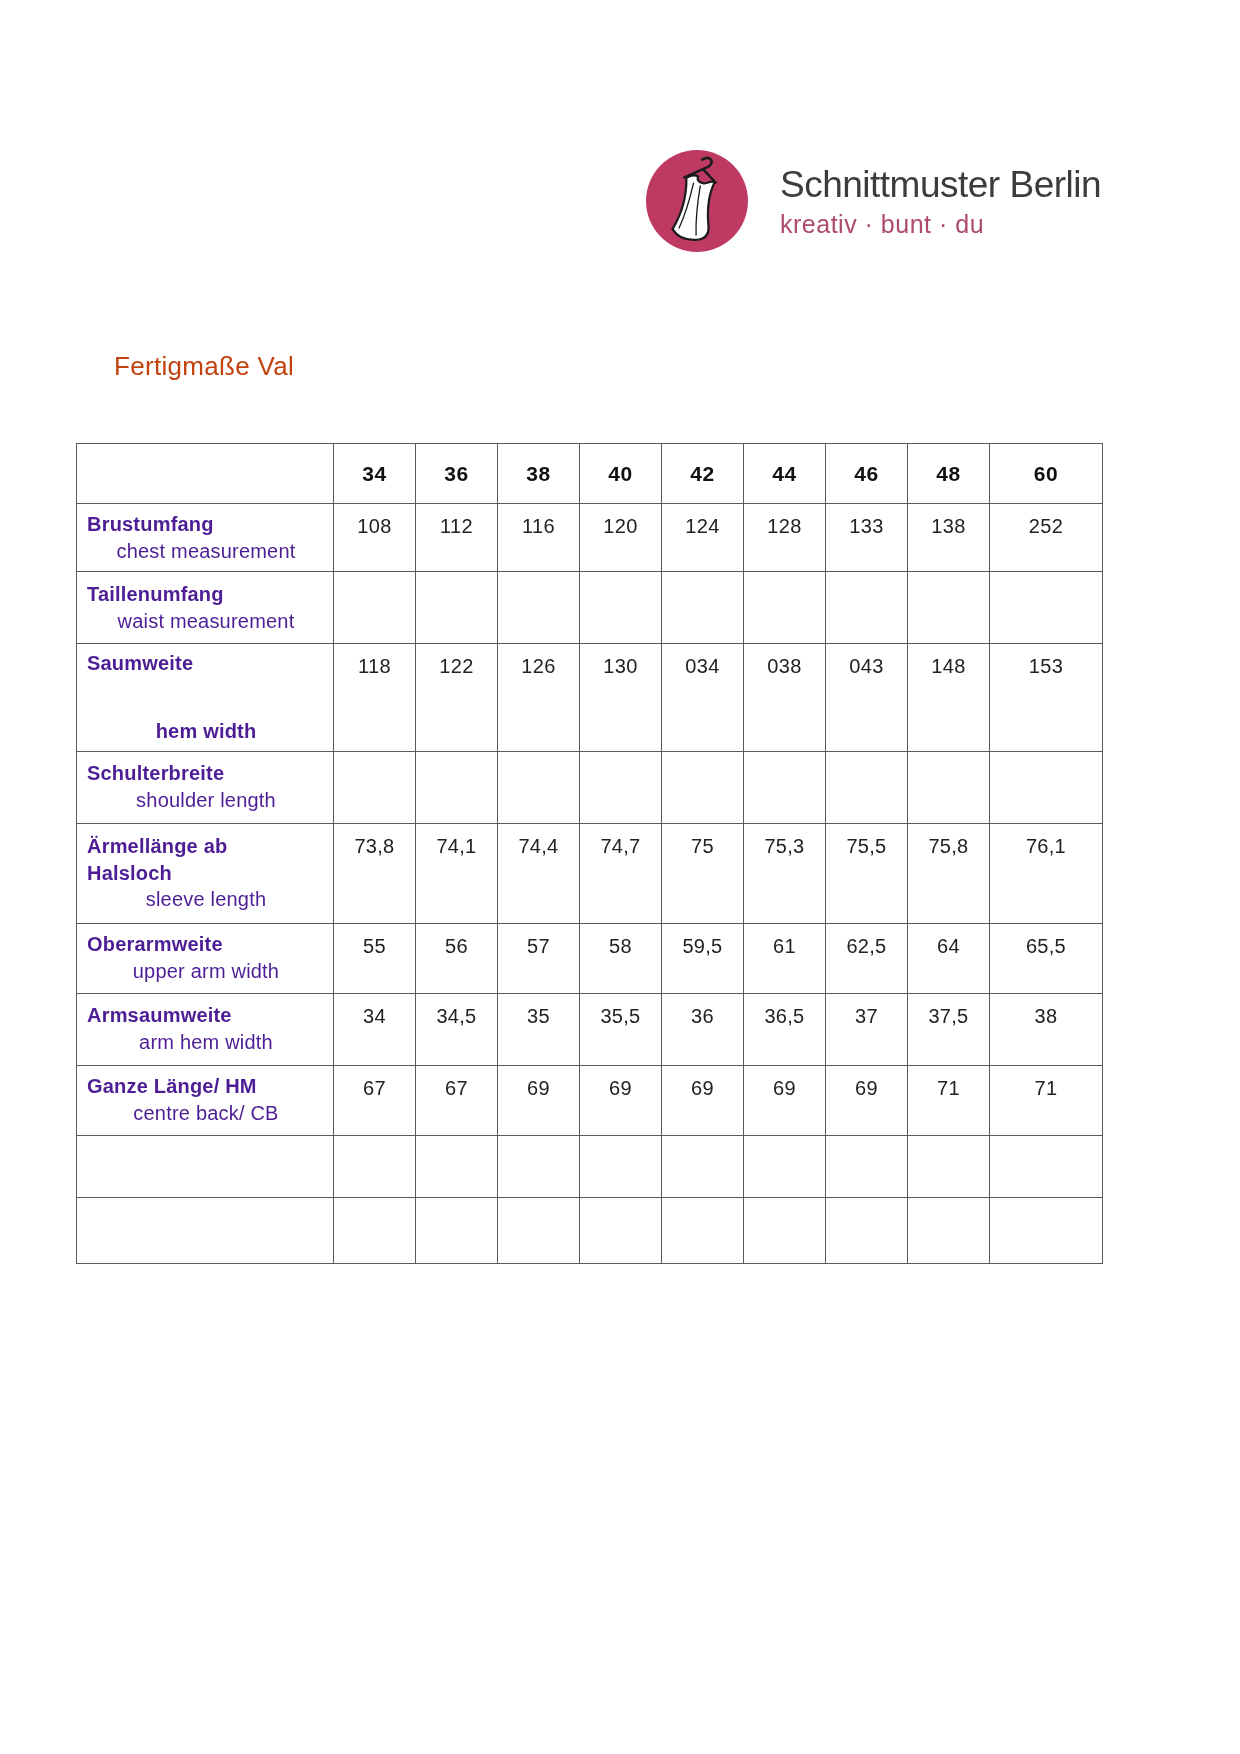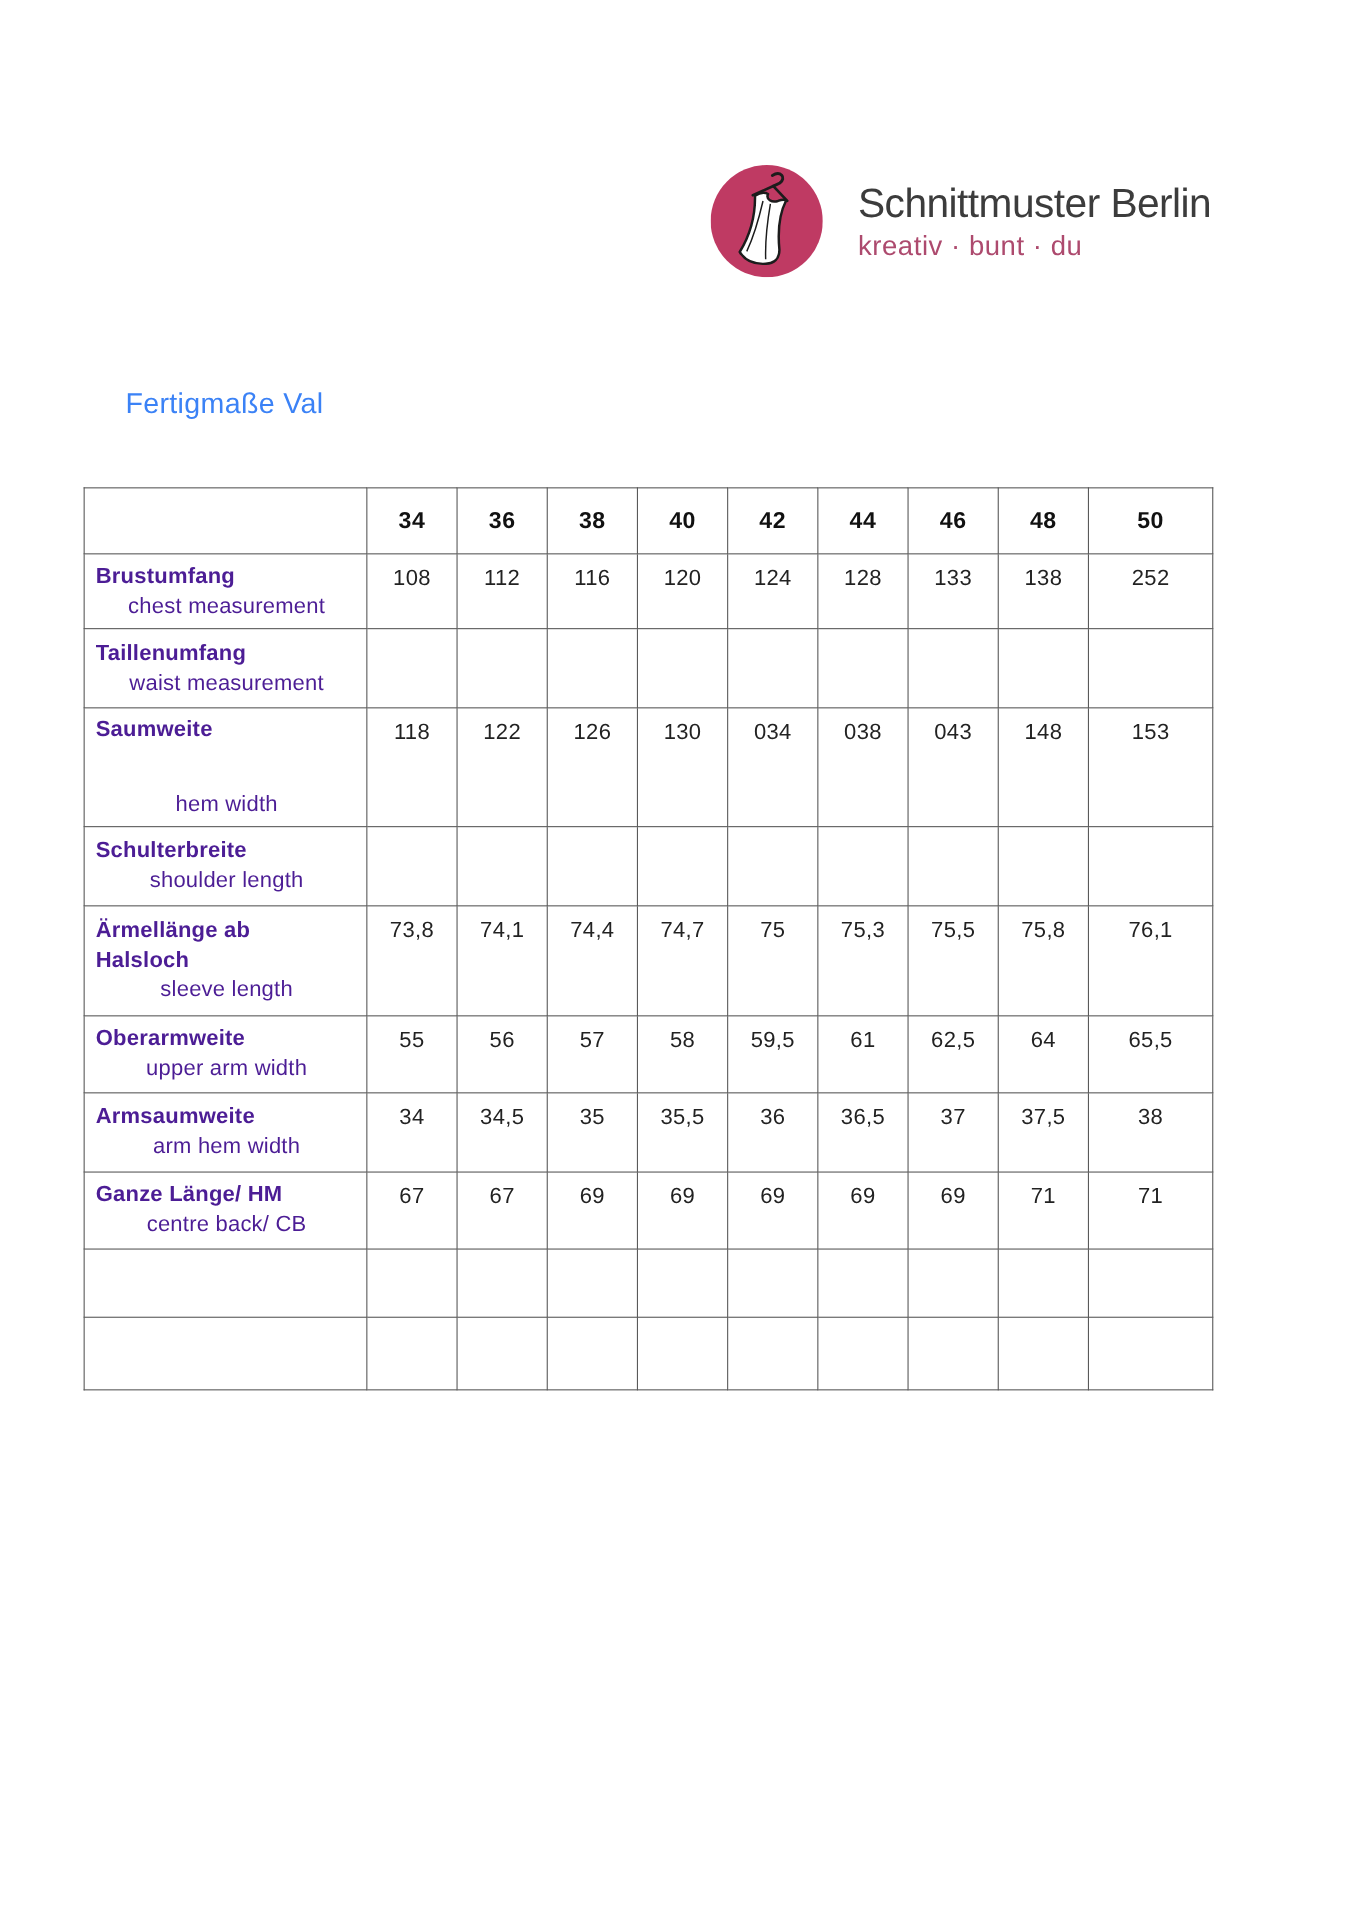--- a/index.html
+++ b/index.html
@@ -36,21 +36,21 @@
     font-size:25px;
     letter-spacing:0.5px;
     font-weight:400;
   }
 
   
   .page-title{
     position:absolute;
     left:114px; top:351px;
     font-size:26px;
-    color:#3b82f6;
+    color:#c2410c;
     letter-spacing:0.3px;
     text-align:center;
   }
 
   
   table.size-table{
     position:absolute;
     left:76px; top:443px;
     width:1026px;
     border-collapse:collapse;
@@ -101,21 +101,21 @@
     font-weight:bold;
     white-space:pre-line;
     letter-spacing:0.2px;
   }
   .lab-en{
     display:block;
     font-weight:normal;
     letter-spacing:0.2px;
     text-align:center;
   }
-  .lab-en.bold{font-weight:normal;margin-top:41px;}
+  .lab-en.bold{font-weight:bold;margin-top:41px;}
 </style>
 </head>
 <body>
 
 <div class="page">
 
   <div class="logo-circle">
     <svg viewBox="0 0 100 100" width="102" height="102">
       <circle cx="50" cy="50" r="50" fill="#bf3a63"></circle>
       <g transform="rotate(13 50 40)">
@@ -158,21 +158,21 @@
       <tr>
         <th class="label"></th>
       <th class="size">34</th>
           <th class="size">36</th>
           <th class="size">38</th>
           <th class="size">40</th>
           <th class="size">42</th>
           <th class="size">44</th>
           <th class="size">46</th>
           <th class="size">48</th>
-          <th class="size">50</th>
+          <th class="size">60</th>
         </tr>
     </thead>
     <tbody>
         <tr>
           <td class="label">
             <span class="lab-de">Brustumfang</span>
             <span class="lab-en">chest measurement</span>
           </td>
           <td class="val">108</td>
           <td class="val">112</td>

